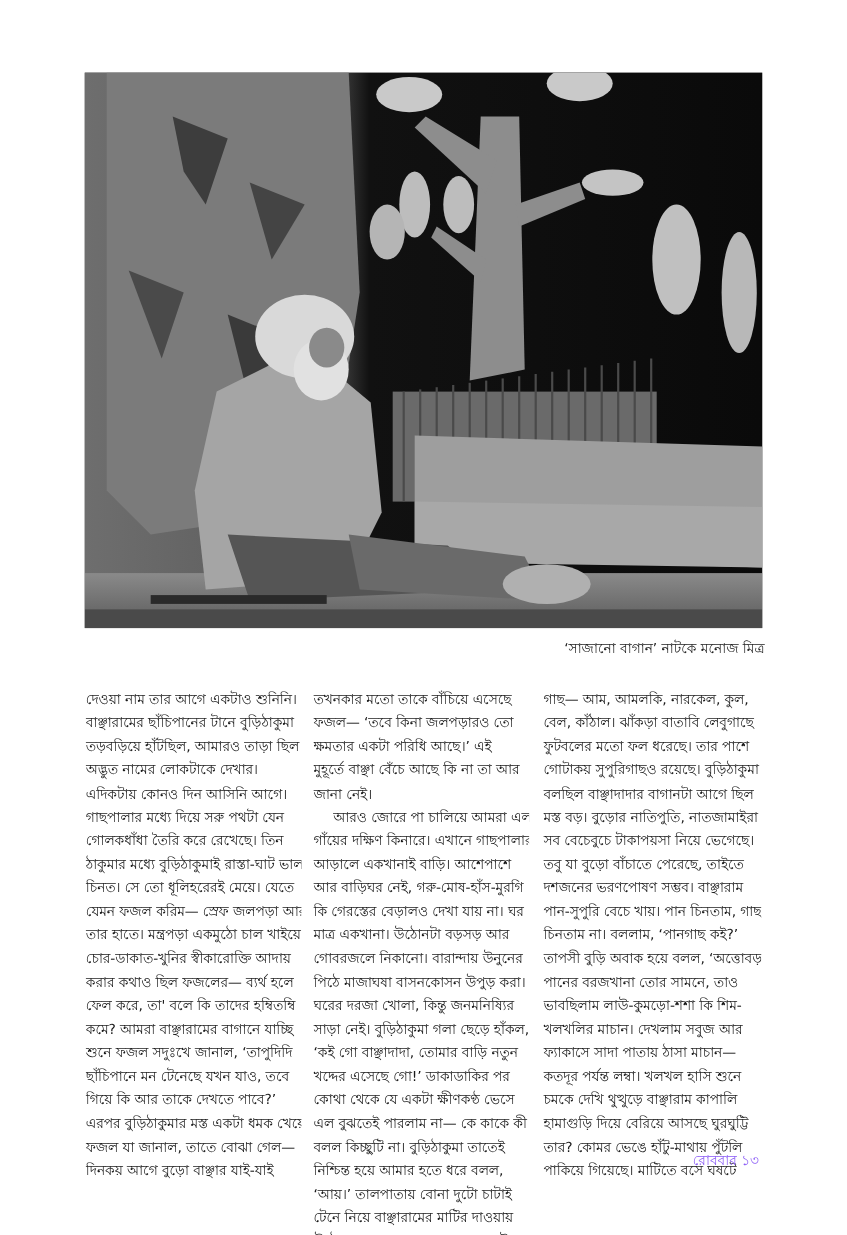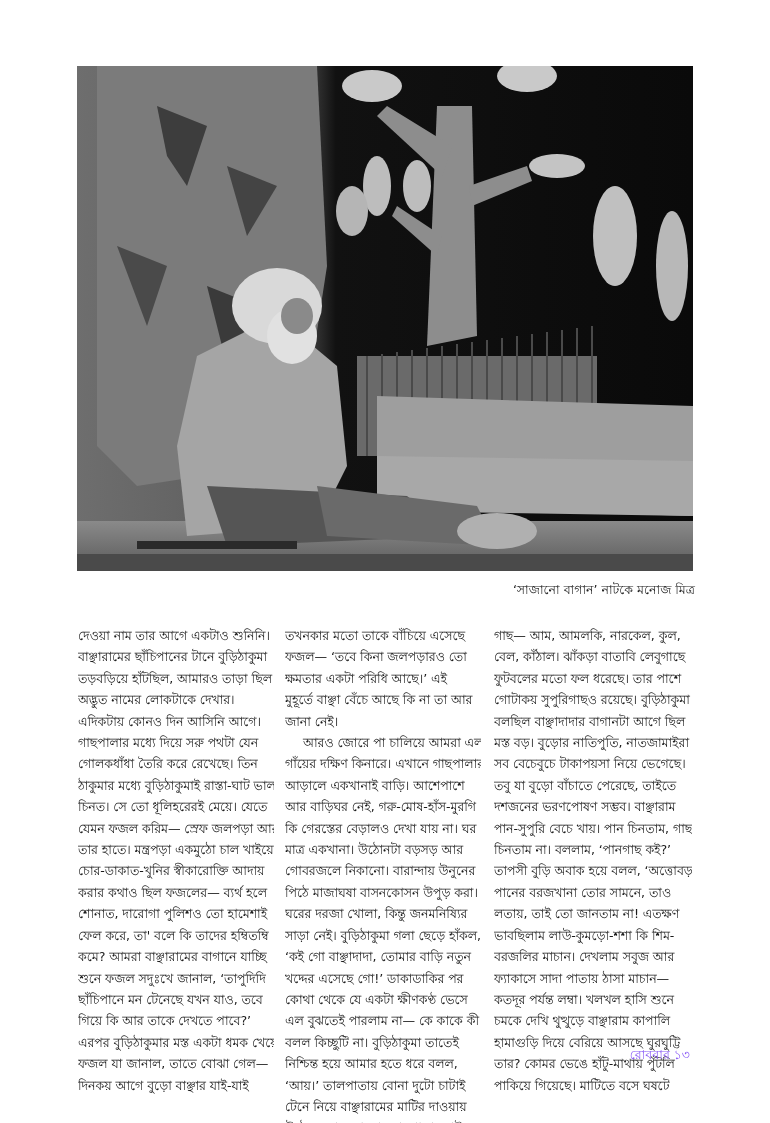--- a/index.html
+++ b/index.html
@@ -145,21 +145,20 @@
   <span class="line">অদ্ভুত নামের লোকটাকে দেখার।</span>
   <span class="line">এদিকটায় কোনও দিন আসিনি আগে।</span>
   <span class="line">গাছপালার মধ্যে দিয়ে সরু পথটা যেন</span>
   <span class="line">গোলকধাঁধা তৈরি করে রেখেছে। তিন</span>
   <span class="line">ঠাকুমার মধ্যে বুড়িঠাকুমাই রাস্তা-ঘাট ভাল</span>
   <span class="line">চিনত। সে তো ধূলিহরেরই মেয়ে। যেতে</span>
   <span class="line">যেমন ফজল করিম— স্রেফ জলপড়া আর</span>
   <span class="line">তার হাতে। মন্ত্রপড়া একমুঠো চাল খাইয়ে</span>
   <span class="line">চোর-ডাকাত-খুনির স্বীকারোক্তি আদায়</span>
   <span class="line">করার কথাও ছিল ফজলের— ব্যর্থ হলে</span>
-  <span class="line">শোনাত, দারোগা পুলিশও তো হামেশাই</span>
   <span class="line">ফেল করে, তা' বলে কি তাদের হম্বিতম্বি</span>
   <span class="line">কমে? আমরা বাঞ্ছারামের বাগানে যাচ্ছি</span>
   <span class="line">শুনে ফজল সদুঃখে জানাল, ‘তাপুদিদি</span>
   <span class="line">ছাঁচিপানে মন টেনেছে যখন যাও, তবে</span>
   <span class="line">গিয়ে কি আর তাকে দেখতে পাবে?’</span>
   <span class="line">এরপর বুড়িঠাকুমার মস্ত একটা ধমক খেয়ে</span>
   <span class="line">ফজল যা জানাল, তাতে বোঝা গেল—</span>
   <span class="line">দিনকয় আগে বুড়ো বাঞ্ছার যাই-যাই</span>
 
 </div>
@@ -199,23 +198,22 @@
   <span class="line">গোটাকয় সুপুরিগাছও রয়েছে। বুড়িঠাকুমা</span>
   <span class="line">বলছিল বাঞ্ছাদাদার বাগানটা আগে ছিল</span>
   <span class="line">মস্ত বড়। বুড়োর নাতিপুতি, নাতজামাইরা</span>
   <span class="line">সব বেচেবুচে টাকাপয়সা নিয়ে ভেগেছে।</span>
   <span class="line">তবু যা বুড়ো বাঁচাতে পেরেছে, তাইতে</span>
   <span class="line">দশজনের ভরণপোষণ সম্ভব। বাঞ্ছারাম</span>
   <span class="line">পান-সুপুরি বেচে খায়। পান চিনতাম, গাছ</span>
   <span class="line">চিনতাম না। বললাম, ‘পানগাছ কই?’</span>
   <span class="line">তাপসী বুড়ি অবাক হয়ে বলল, ‘অত্তোবড়</span>
   <span class="line">পানের বরজখানা তোর সামনে, তাও</span>
-  <span class="line">লতায়, তাই তো জানতাম না! এতক্ষণ</span>
   <span class="line">ভাবছিলাম লাউ-কুমড়ো-শশা কি শিম-</span>
-  <span class="line">বরজলির মাচান। দেখলাম সবুজ আর</span>
+  <span class="line">খলখলির মাচান। দেখলাম সবুজ আর</span>
   <span class="line">ফ্যাকাসে সাদা পাতায় ঠাসা মাচান—</span>
   <span class="line">কতদূর পর্যন্ত লম্বা। খলখল হাসি শুনে</span>
   <span class="line">চমকে দেখি থুত্থুড়ে বাঞ্ছারাম কাপালি</span>
   <span class="line">হামাগুড়ি দিয়ে বেরিয়ে আসছে ঘুরঘুট্টি</span>
   <span class="line">তার? কোমর ভেঙে হাঁটু-মাথায় পুঁটলি</span>
   <span class="line">পাকিয়ে গিয়েছে। মাটিতে বসে ঘষটে</span>
 
 </div>
 
 <div class="folio">রোববার ১৩</div>

